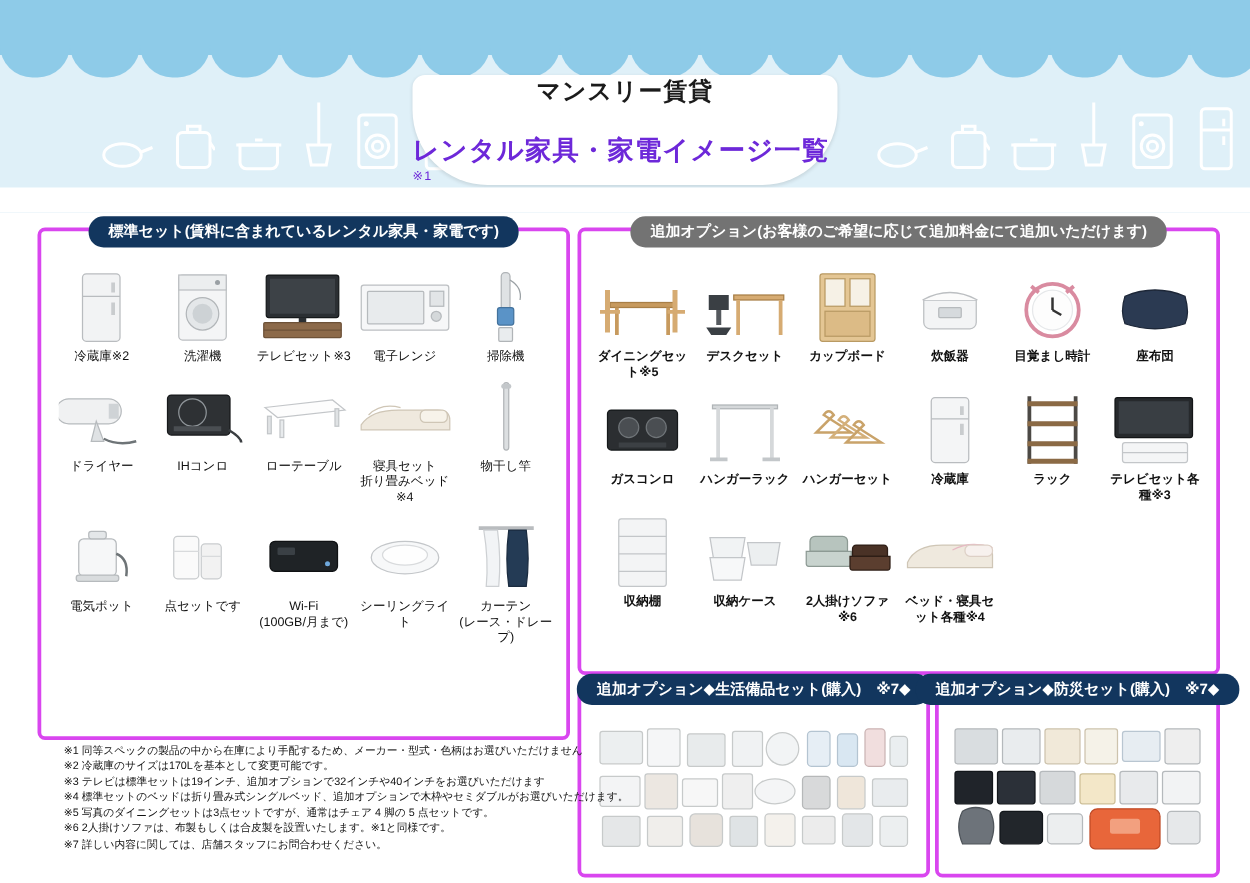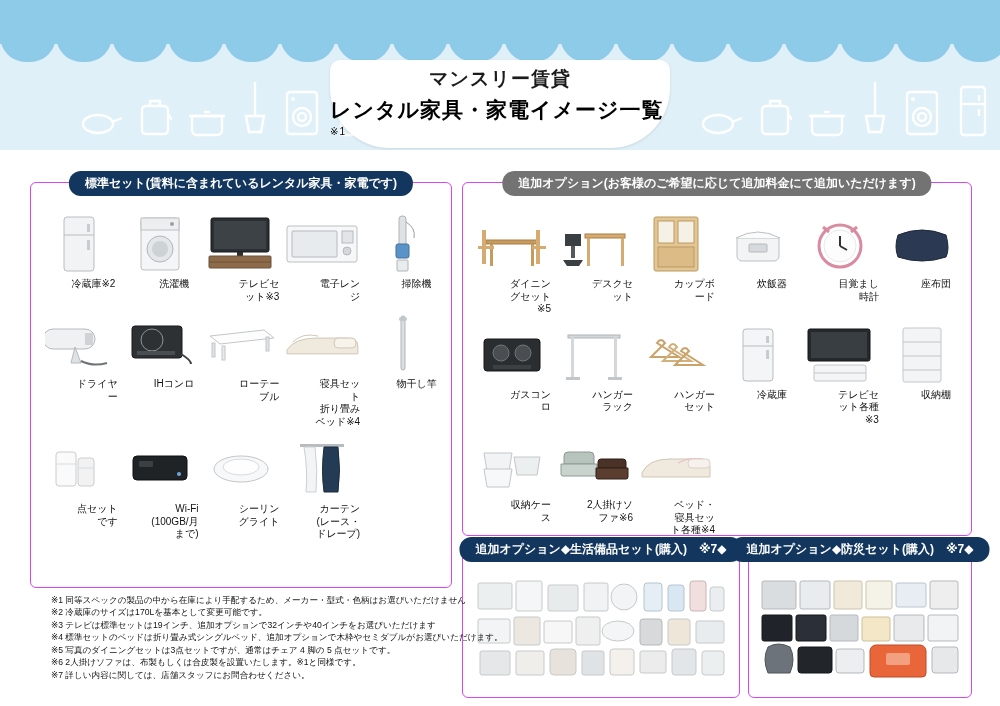--- a/index.html
+++ b/index.html
@@ -37,37 +37,37 @@
     background:#dff0f8;
   }
   .header-bottom-white{
     position:absolute;left:0;top:150px;width:1000px;height:20px;background:#ffffff;
   }
   .title-badge{
     position:absolute;left:330px;top:60px;width:340px;height:88px;
     background:#ffffff;
     border-radius:10px 10px 60px 60px;
     box-shadow:0 1px 3px rgba(0,0,0,.10);
-    display:flex;flex-direction:column;align-items:center;justify-content:flex-end;
-    gap:4px;
+    display:flex;flex-direction:column;align-items:center;justify-content:space-between;
+    gap:20px;
   }
   .title-badge .t1{font-size:19px;font-weight:bold;letter-spacing:1px;color:#1b1b1b;}
-  .title-badge .t2{font-size:21px;font-weight:bold;letter-spacing:1px;color:#000000;}
+  .title-badge .t2{font-size:21px;font-weight:bold;letter-spacing:1px;color:#6d28d9;}
   .title-badge .t2 sup{font-size:10px;font-weight:normal;vertical-align:super;}
 
   .icon-row{position:absolute;top:48px;height:90px;display:flex;align-items:flex-end;gap:14px;}
   .icon-row.left{left:80px;}
   .icon-row.right{left:700px;}
   .hicon{stroke:#ffffff;fill:none;stroke-width:2.4;}
   .hicon .solid{fill:#ffffff;stroke:none;}
 
   
   .panel{
     position:absolute;
-    border:1px solid #d946ef;
+    border:3px solid #d946ef;
     border-radius:6px;
     background:#ffffff;
   }
   .panel-title{
     position:absolute;top:-12px;left:50%;transform:translateX(-50%);
     background:#12365e;color:#ffffff;
     font-size:12px;font-weight:bold;
     padding:4px 16px;border-radius:12px;white-space:nowrap;
   }
   .panel-title.alt{background:#737373;text-align:right;}
@@ -90,30 +90,29 @@
     padding:2px 2px 6px 2px;
   }
   .thumb{
     width:100%;height:62px;
     display:flex;align-items:center;justify-content:center;
     overflow:hidden;
   }
   .thumb svg{display:block;}
   .caption{
     margin-top:3px;
-    font-size:10px;line-height:1.25;text-align:right;color:#111;
+    font-size:10px;line-height:1.25;text-align:center;color:#111;
     white-space:pre-line;
-    margin-left:28px;
   }
 
   
   #panel-standard .item{width:20%;}
   #panel-standard .row2 .thumb,#panel-standard .row3 .thumb{height:64px;}
   
-  #panel-option .item{width:16.666%;}
+  #panel-option .item{width:16.666%;font-weight:bold;}
   
   .purchase-img{
     position:absolute;left:8px;top:28px;right:8px;bottom:8px;
     display:flex;flex-wrap:wrap;align-content:flex-start;justify-content:center;
     gap:2px;overflow:hidden;
   }
 
   
   .notes{
     position:absolute;left:30px;top:594px;width:420px;
@@ -356,20 +355,31 @@
       <div class="item row2">
         <div class="thumb">
           <svg width="30" height="58" viewBox="0 0 30 58">
             <rect x="13" y="2" width="4" height="54" rx="2" fill="#dcdfe1" stroke="#b0b4b7"></rect>
             <rect x="11" y="3" width="8" height="4" rx="2" fill="#c3c7ca"></rect>
           </svg>
         </div>
         <div class="caption">物干し竿</div>
       </div>
 
+      <div class="item row3">
+        <div class="thumb">
+          <svg width="52" height="56" viewBox="0 0 52 56">
+            <path d="M12 14 h22 a4 4 0 0 1 4 4 v22 a4 4 0 0 1 -4 4 h-22 a4 4 0 0 1 -4 -4 v-22 a4 4 0 0 1 4 -4 z" fill="#f6f7f8" stroke="#b6babd"></path>
+            <rect x="16" y="8" width="14" height="6" rx="2" fill="#e4e7e9" stroke="#b6babd"></rect>
+            <rect x="6" y="43" width="34" height="5" rx="2" fill="#d9dcde" stroke="#b6babd"></rect>
+            <path d="M38 26 q10 4 8 18" fill="none" stroke="#6e7477" stroke-width="2"></path>
+          </svg>
+        </div>
+        <div class="caption">電気ポット</div>
+      </div>
 
       <div class="item row3">
         <div class="thumb">
           <svg width="58" height="52" viewBox="0 0 58 52">
             <rect x="6" y="10" width="20" height="34" rx="3" fill="#fafafa" stroke="#c9ccce"></rect>
             <rect x="28" y="16" width="16" height="28" rx="3" fill="#f2f2f2" stroke="#c9ccce"></rect>
             <line x1="6" y1="22" x2="26" y2="22" stroke="#d8dadc"></line>
             <line x1="28" y1="26" x2="44" y2="26" stroke="#d8dadc"></line>
           </svg>
         </div>
@@ -533,20 +543,33 @@
           <svg width="42" height="56" viewBox="0 0 42 56">
             <rect x="6" y="2" width="30" height="52" rx="3" fill="#f4f5f6" stroke="#b9bcbf"></rect>
             <line x1="6" y1="19" x2="36" y2="19" stroke="#b9bcbf"></line>
             <rect x="29" y="9" width="3" height="7" fill="#c9ccce"></rect>
             <rect x="29" y="23" width="3" height="9" fill="#c9ccce"></rect>
           </svg>
         </div>
         <div class="caption">冷蔵庫</div>
       </div>
 
+      <div class="item">
+        <div class="thumb">
+          <svg width="56" height="58" viewBox="0 0 56 58">
+            <rect x="8" y="2" width="3" height="54" fill="#4c4945"></rect>
+            <rect x="45" y="2" width="3" height="54" fill="#4c4945"></rect>
+            <rect x="8" y="6" width="40" height="4" fill="#8b6a45"></rect>
+            <rect x="8" y="22" width="40" height="4" fill="#8b6a45"></rect>
+            <rect x="8" y="38" width="40" height="4" fill="#8b6a45"></rect>
+            <rect x="8" y="52" width="40" height="4" fill="#8b6a45"></rect>
+          </svg>
+        </div>
+        <div class="caption">ラック</div>
+      </div>
 
       <div class="item">
         <div class="thumb">
           <svg width="72" height="56" viewBox="0 0 72 56">
             <rect x="4" y="2" width="62" height="32" rx="2" fill="#26292c" stroke="#131517"></rect>
             <rect x="7" y="5" width="56" height="26" fill="#393e43"></rect>
             <rect x="10" y="38" width="52" height="16" rx="2" fill="#f4f5f6" stroke="#c3c6c9"></rect>
             <line x1="10" y1="46" x2="62" y2="46" stroke="#c3c6c9"></line>
           </svg>
         </div>

